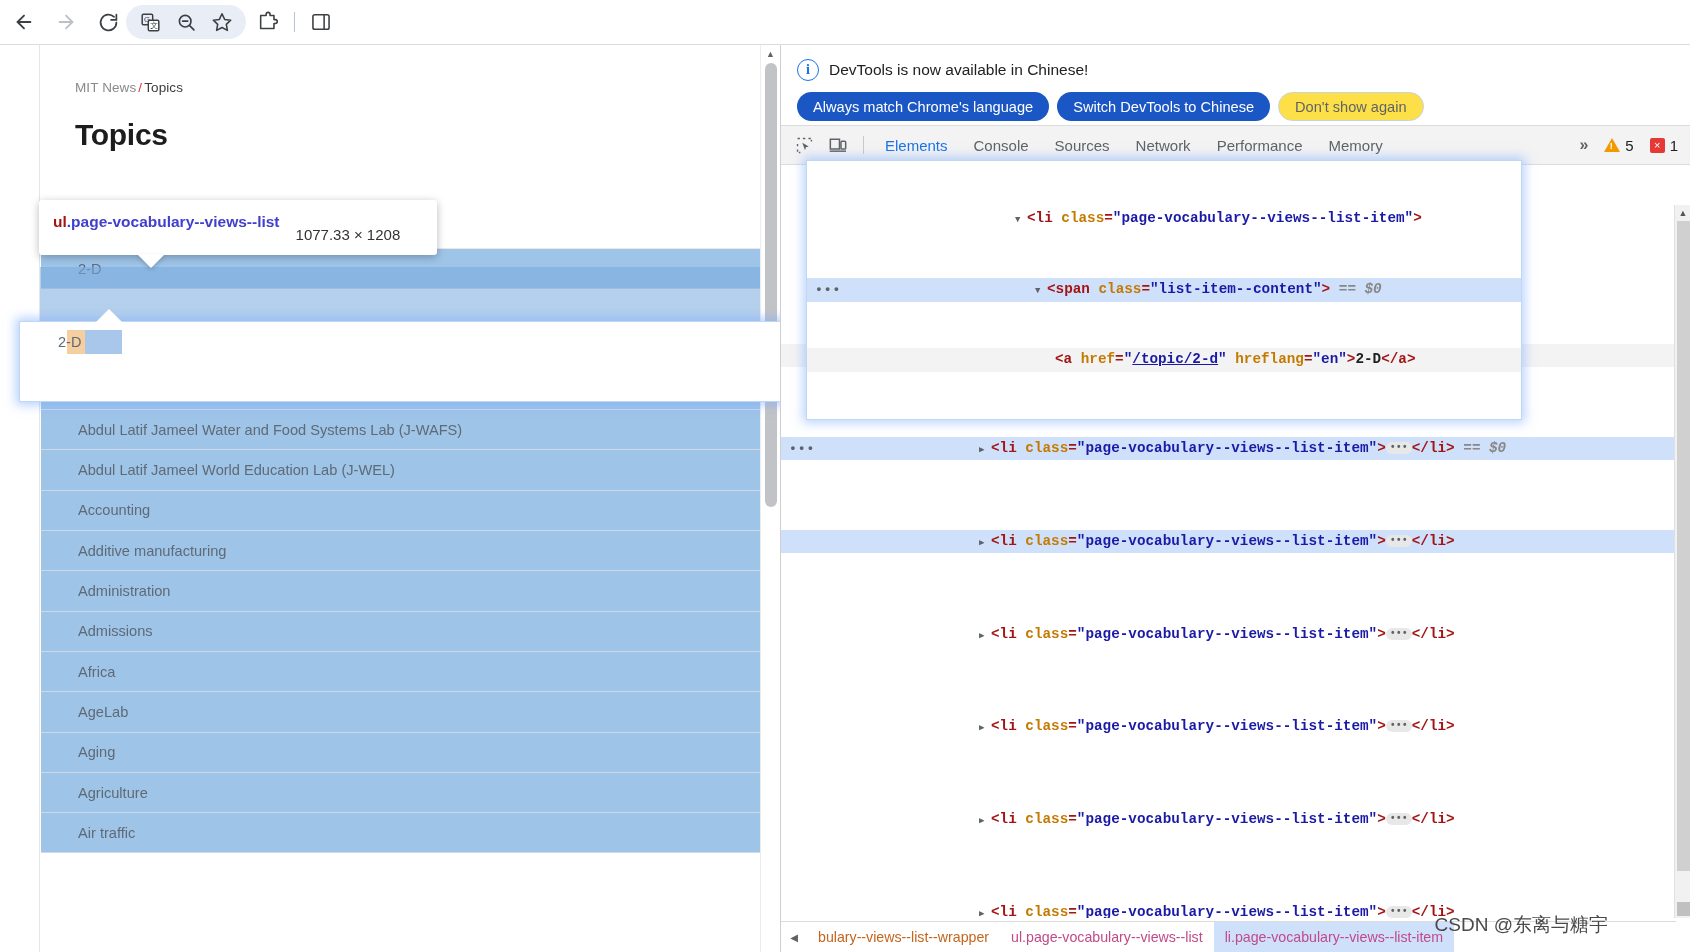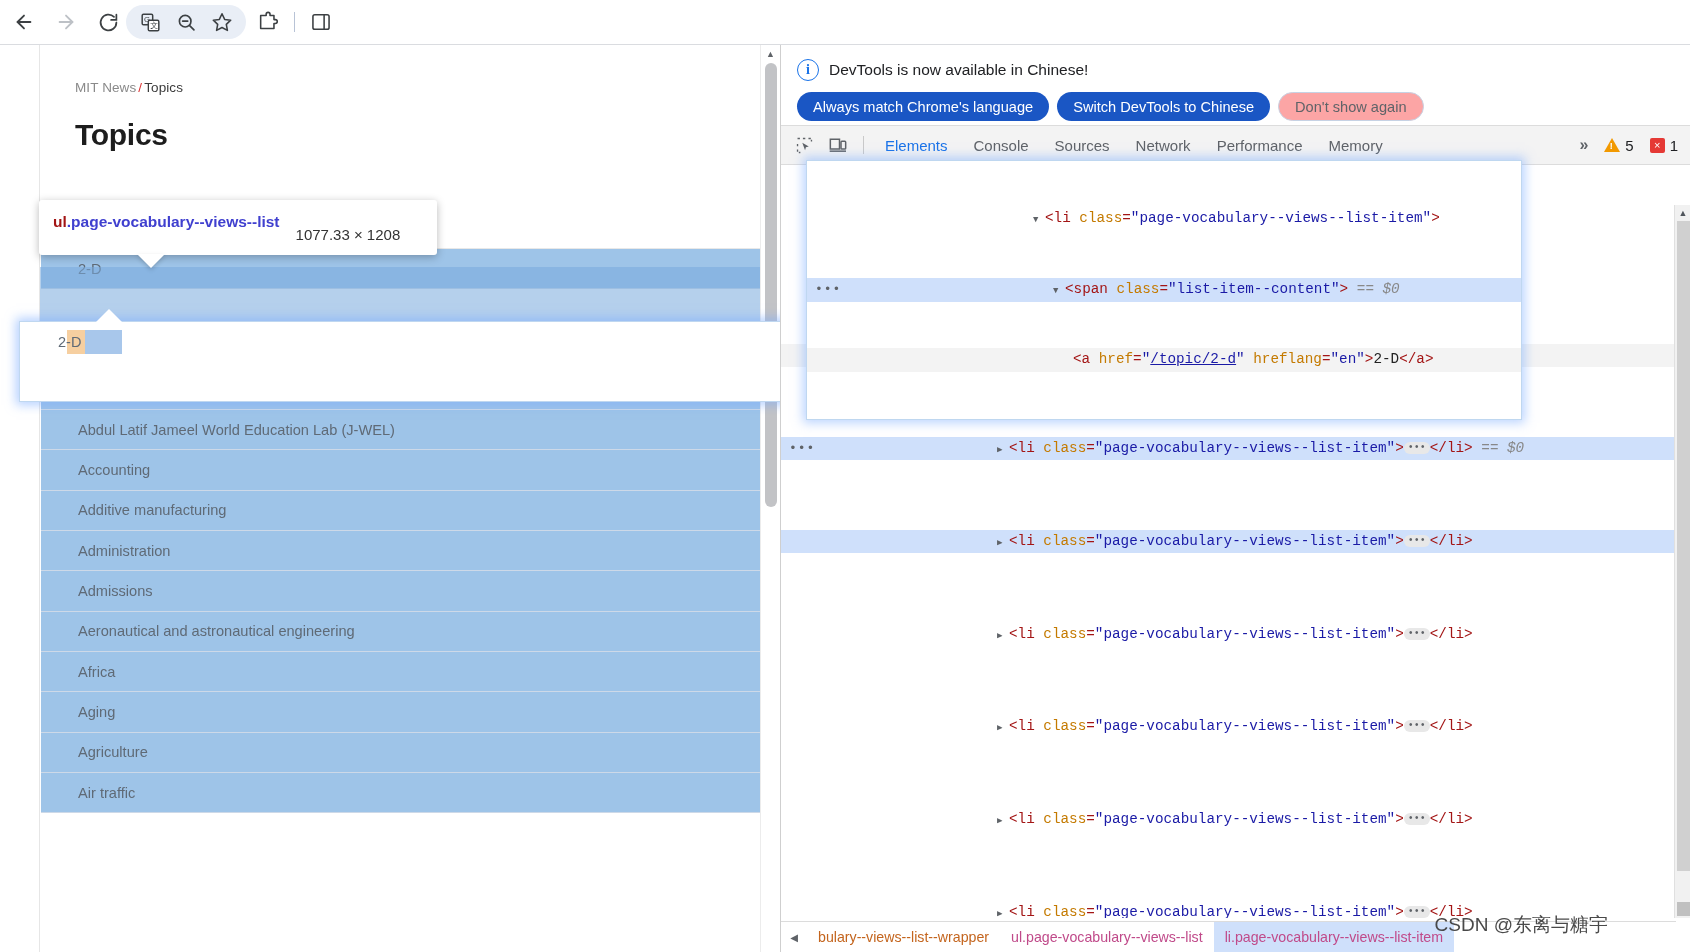--- a/index.html
+++ b/index.html
@@ -145,21 +145,21 @@
     width:22px;height:22px;border-radius:50%;border:1.6px solid #1a73e8;color:#1a73e8;
     display:flex;align-items:center;justify-content:center;font-size:14px;font-weight:700;
     font-family:"Liberation Serif", serif;margin-right:10px;flex:0 0 auto;
   }
   #dt-banner .btns{display:flex;align-items:center;margin-top:11px;}
   .dt-btn{
     height:29px;border-radius:15px;padding:0 16px;display:flex;align-items:center;
     font-size:14.6px;white-space:nowrap;margin-right:8px;
   }
   .dt-btn.primary{background:#1a56c4;color:#fff;}
-  .dt-btn.ghost{background:#fca5a5;color:#5f6368;border:1px solid #c6d2e4;}
+  .dt-btn.ghost{background:#fde047;color:#5f6368;border:1px solid #c6d2e4;}
   #dt-tabs{
     height:40px;background:#f3f3f3;border-top:1px solid #dcdcdc;border-bottom:1px solid #dcdcdc;
     display:flex;align-items:center;padding:12px 6px;
   }
   .dt-tool-icon{width:34px;height:30px;display:flex;align-items:center;justify-content:center;color:#5f6368;}
   .dt-vsep{width:1px;height:18px;background:#c9c9c9;margin:0 8px;}
   .dt-tab{
     font-size:15px;color:#5f6368;padding:0 13px;height:39px;display:flex;align-items:center;white-space:nowrap;
   }
   .dt-tab.active{color:#1a73e8;box-shadow:inset 0 -2px 0 #1a73e8;}
@@ -176,21 +176,21 @@
     display:flex;align-items:center;justify-content:center;margin-right:5px;margin-left:10px;
   }
 
   
   #dom-tree{
     position:absolute;left:0;top:160px;width:893px;height:713px;
     overflow:hidden;background:#fff;
     font-family:"Liberation Mono", monospace;font-size:14.3px;line-height:23.2px;
     white-space:pre;
   }
-  .dom-line{height:23.2px;padding-left:26px;position:relative;}
+  .dom-line{height:23.2px;padding-left:8px;position:relative;font-weight:bold;}
   .dom-line.sel{background:#cfe0fb;}
   .dom-line.alt{background:#f3f3f3;}
   .tri{display:inline-block;width:12px;color:#5f6368;font-size:9px;}
   .tk-tag{color:#a31515;}
   .tk-attr{color:#c47a00;}
   .tk-val{color:#1a1aa6;}
   .tk-punct{color:#a31515;}
   .tk-text{color:#222;}
   .tk-gray{color:#888;font-style:italic;}
   .ellips{
@@ -320,39 +320,42 @@
       <div class="topic-row plain">
           <span>&nbsp;</span>
         </div>
       <div class="topic-row plain">
           <span>&nbsp;</span>
         </div>
       <div class="topic-row">
           <span>3-D printing</span>
         </div>
       <div class="topic-row">
+          <span>Abdul Latif Jameel Water and Food Systems Lab (J-WAFS)</span>
+        </div>
+      <div class="topic-row">
           <span>Abdul Latif Jameel World Education Lab (J-WEL)</span>
         </div>
       <div class="topic-row">
           <span>Accounting</span>
         </div>
       <div class="topic-row">
           <span>Additive manufacturing</span>
         </div>
       <div class="topic-row">
           <span>Administration</span>
         </div>
       <div class="topic-row">
           <span>Admissions</span>
         </div>
       <div class="topic-row">
-          <span>Aeronautical and astronautical engineering</span>
-        </div>
-      <div class="topic-row">
           <span>Africa</span>
+        </div>
+      <div class="topic-row">
+          <span>AgeLab</span>
         </div>
       <div class="topic-row">
           <span>Aging</span>
         </div>
       <div class="topic-row">
           <span>Agriculture</span>
         </div>
       <div class="topic-row">
           <span>Air traffic</span>
         </div>

